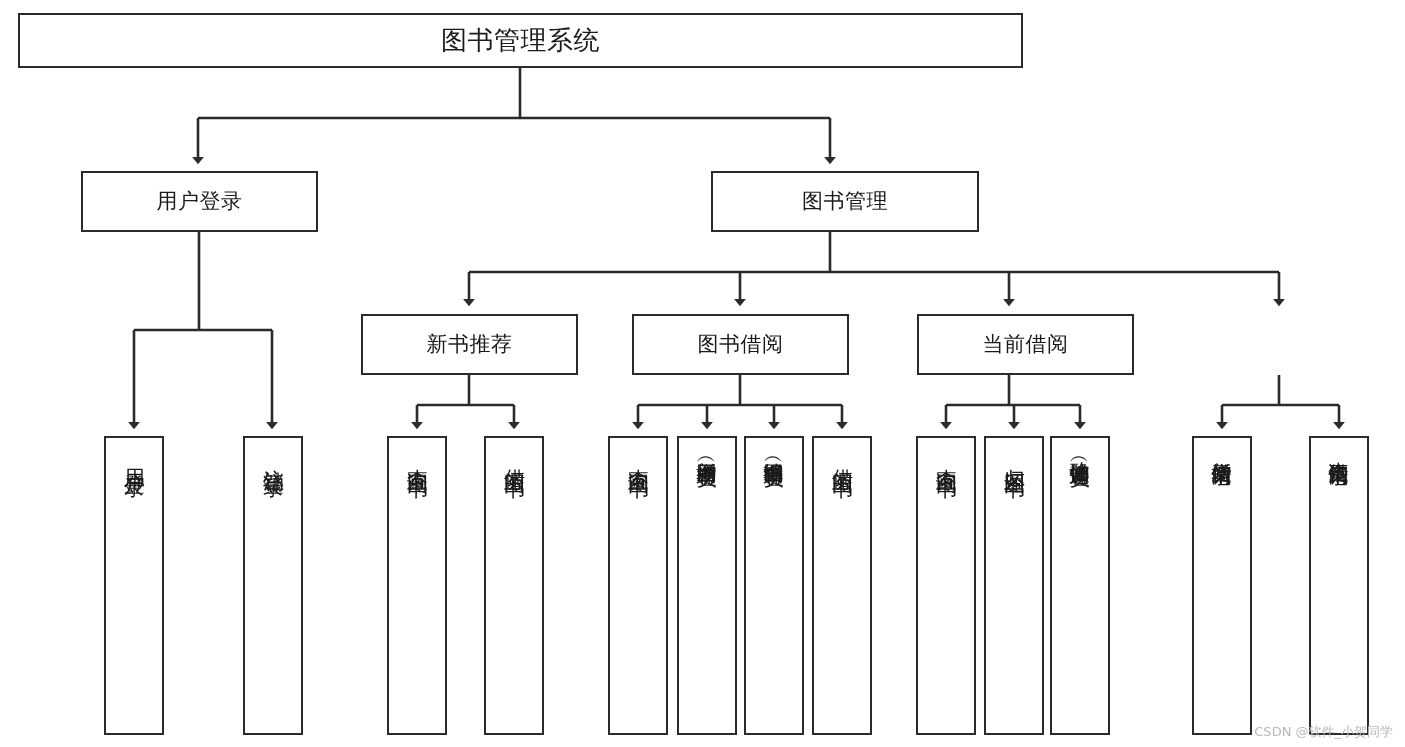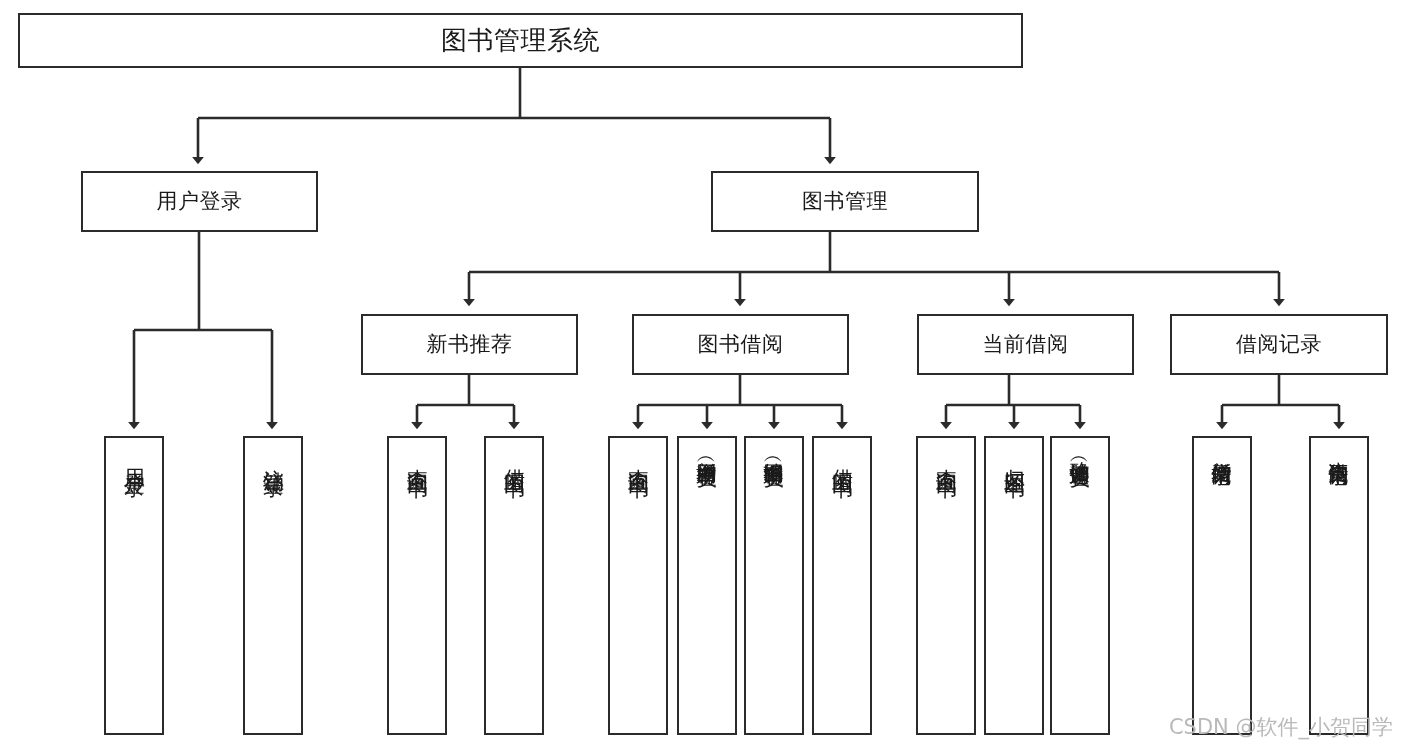--- a/index.html
+++ b/index.html
@@ -65,21 +65,21 @@
     padding-top: 8px;
   }
   .node.vert.tall-text .node-label {
     font-size: 20px;
     letter-spacing: 1px;
   }
   #watermark {
     position: absolute;
     right: 12px;
     bottom: 6px;
-    font-size: 21px;
+    font-size: 13px;
     color: #b9b9b9;
     white-space: nowrap;
     user-select: none;
     font-family: "DejaVu Sans", "Liberation Sans", sans-serif;
   }
 </style>
 </head>
 <body>
 
 <div id="diagram-root">
@@ -151,23 +151,20 @@
   </div>
 
   <div class="node horiz" style="left:632px; top:314px; width:217px; height:61px;justify-content:center;">
     <span class="node-label">图书借阅</span>
   </div>
 
   <div class="node horiz" style="left:901px; top:314px; width:217px; height:61px;margin-left:16px;">
     <span class="node-label">当前借阅</span>
   </div>
 
-  <div class="node horiz" style="left:1170px; top:314px; width:218px; height:61px;">
-    <span class="node-label">借阅记录</span>
-  </div>
 
   <div class="node vert" style="left:104px; top:436px; width:60px; height:299px;">
     <span class="node-label">用户登录</span>
   </div>
 
   <div class="node vert" style="left:243px; top:436px; width:60px; height:299px;">
     <span class="node-label">注销登录</span>
   </div>
 
   <div class="node vert" style="left:387px; top:436px; width:60px; height:299px;">

